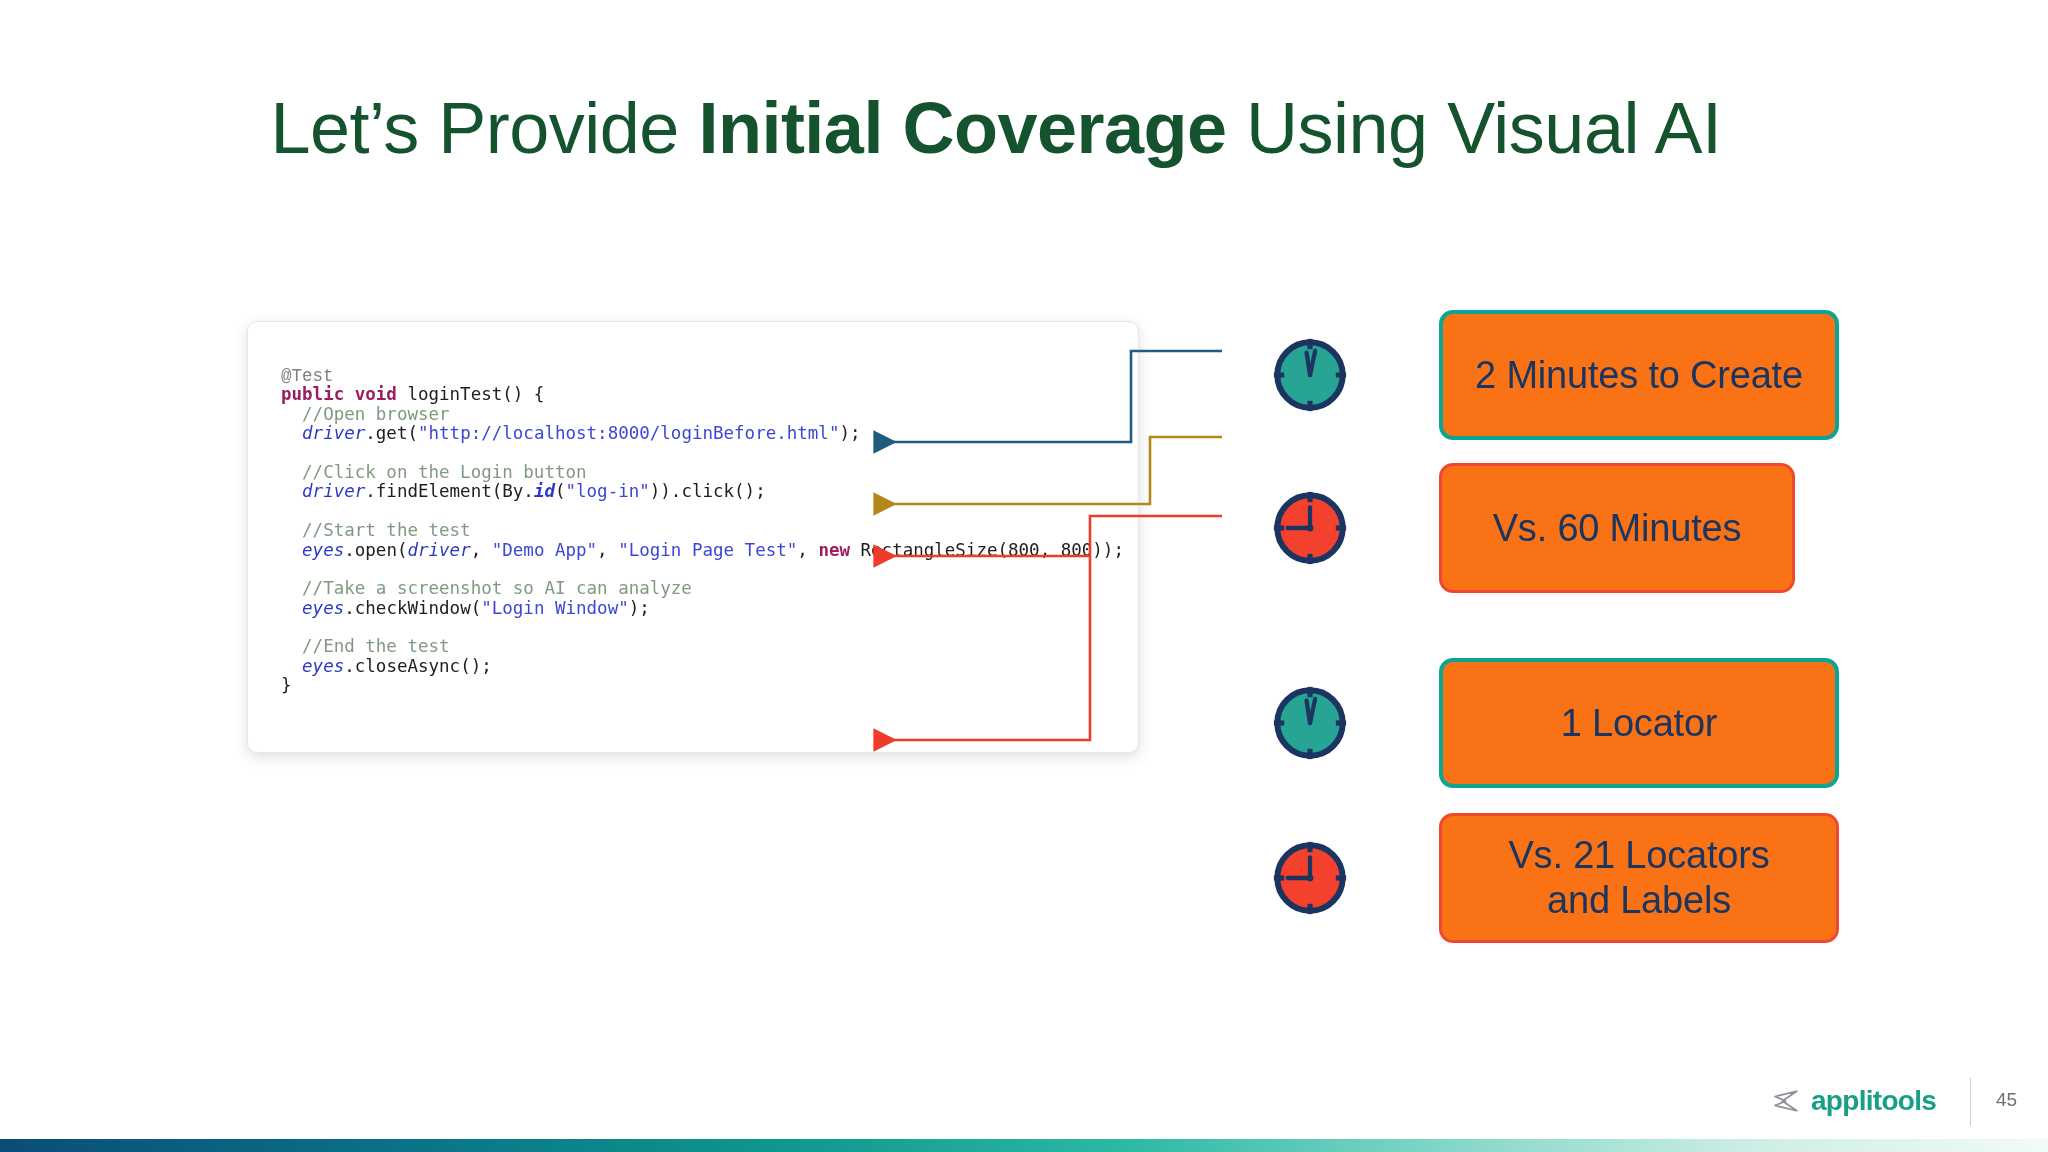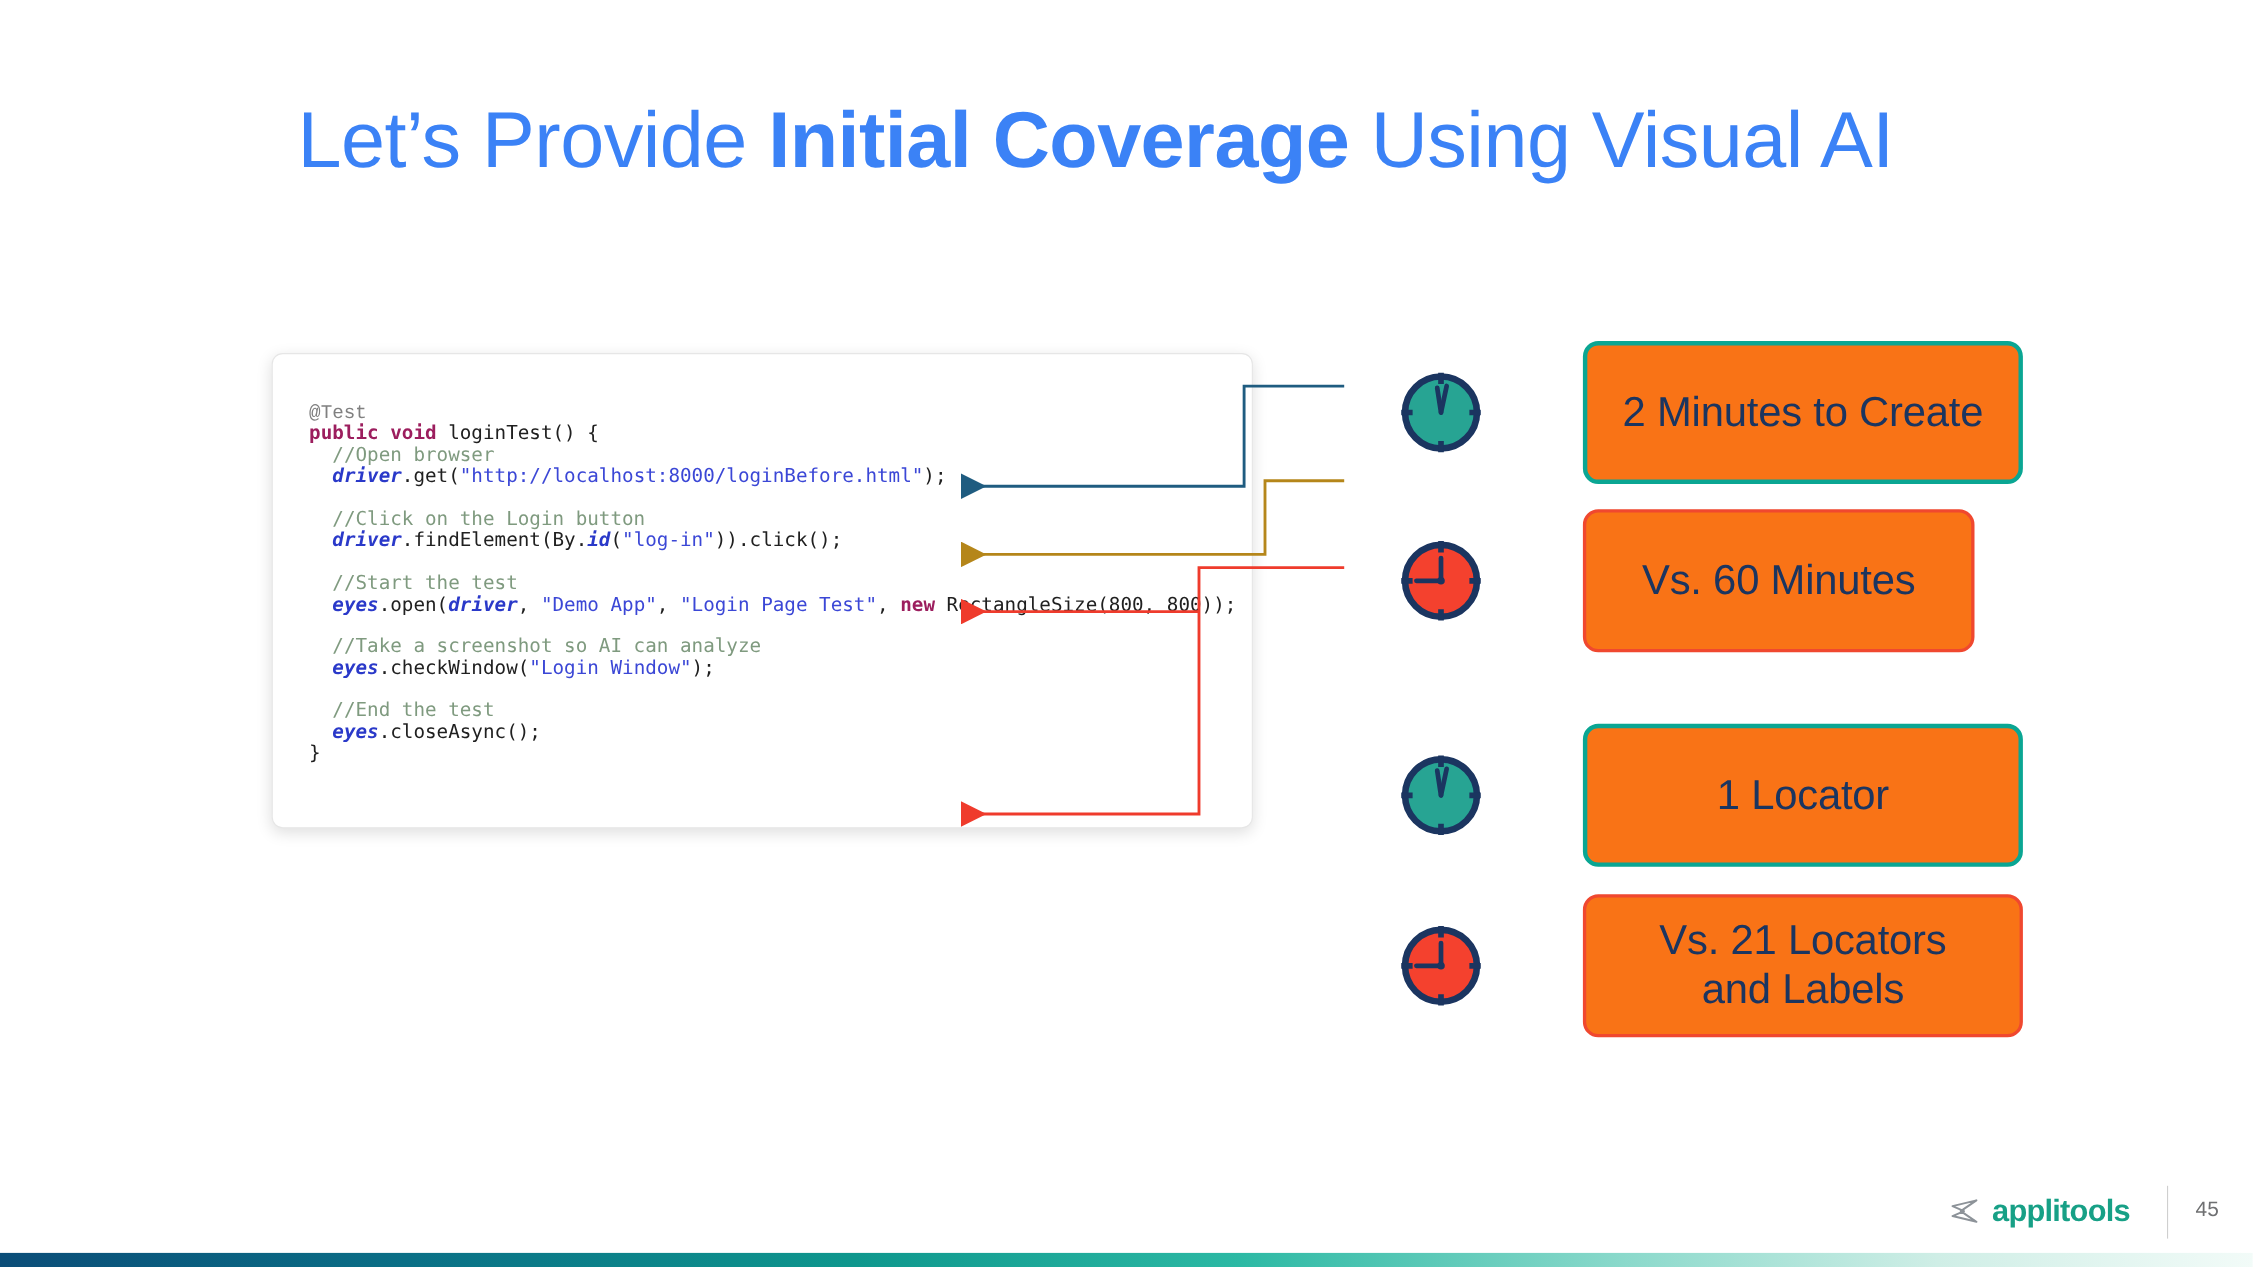--- a/index.html
+++ b/index.html
@@ -20,21 +20,21 @@
   
   .slide-title {
     position: absolute;
     left: 0;
     top: 92px;
     width: 1992px;
     text-align: center;
     font-size: 72px;
     line-height: 1;
     letter-spacing: -0.5px;
-    color: #3b82f6;
+    color: #14532d;
     font-weight: 400;
     white-space: nowrap;
   }
   .slide-title .thin { font-weight: 400; }
   .slide-title .bold { font-weight: 700; }
 
   
   .code-panel {
     position: absolute;
     left: 247px;
@@ -54,21 +54,21 @@
     font-family: "DejaVu Sans Mono", "Liberation Mono", monospace;
     font-size: 17.5px;
     line-height: 19.4px;
     white-space: pre;
     color: #202020;
   }
   .code-line { height: 19.4px; }
   .tok-ann     { color: #808080; font-family: Liberation Mono, monospace; }
   .tok-kw      { color: #9c1e5e; font-weight: 700; }
   .tok-cmt     { color: #7f9a7f; }
-  .tok-var     { color: #2a39c9; font-style: italic; font-weight: 700; }
+  .tok-var     { color: #2a39c9; font-style: italic; font-weight: 400; }
   .tok-str     { color: #3b47d6; }
   .tok-plain   { color: #202020; }
   .tok-id      { color: #2a39c9; font-style: italic; font-weight: 600; }
 
   
   .connectors {
     position: absolute;
     left: 0; top: 0;
     width: 2048px; height: 1152px;
     pointer-events: none;

